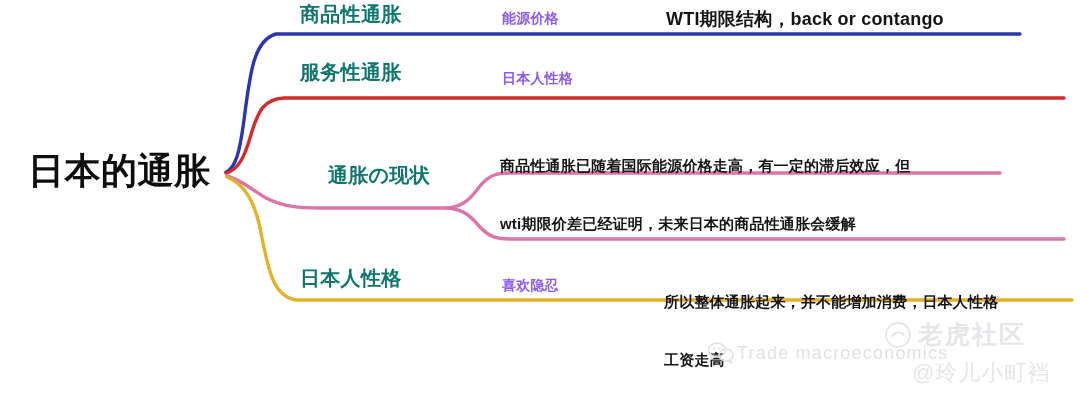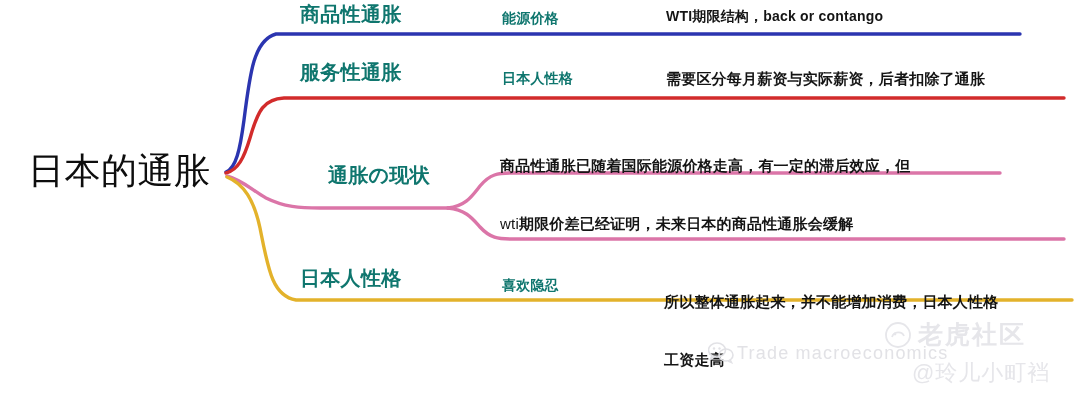--- a/index.html
+++ b/index.html
@@ -29,55 +29,55 @@
   }
   .node {
     position: absolute;
     white-space: pre;
     line-height: 1.28;
   }
   .root-node {
     left: 28px;
     top: 148px;
     font-size: 36px;
-    font-weight: 400;
+    font-weight: 700;
     letter-spacing: 0.5px;
     color: #0d0d0d;
   }
   .lvl2 {
     font-size: 20px;
     font-weight: 700;
     color: #0f766e;
     letter-spacing: 0.3px;
   }
   .lvl3 {
     font-size: 14px;
     font-weight: 700;
-    color: #0f766e;
+    color: #8b5cf6;
     letter-spacing: 0.2px;
   }
   .lvl4 {
     font-size: 15px;
     font-weight: 700;
     color: #141414;
     letter-spacing: 0.2px;
   }
   .lvl4 .em {
-    font-weight: 400;
+    font-weight: 700;
   }
   .n-commodity-label   { left: 300px; top: 2px; }
   .n-service-label     { left: 300px; top: 60px; }
   .n-status-label      { left: 296px; top: 163px; margin-left: 32px; }
   .n-character-label   { left: 300px; top: 266px; }
 
   .n-energy-price      { left: 502px; top: 10px; }
   .n-wage-comp         { left: 502px; top: 70px; }
   .n-likes-endure      { left: 502px; top: 277px; }
 
-  .n-wti-term          { left: 666px; top: 8px; font-size: 14px; text-align: right; }
+  .n-wti-term          { left: 666px; top: 8px; font-size: 18px; text-align: right; }
   .n-wage-distinction  { left: 666px; top: 69px; font-size: 15px; }
   .n-commodity-detail  { left: 500px; top: 118px; font-size: 15px; }
   .n-service-detail    { left: 500px; top: 198px; font-size: 15px; }
   .n-overall-detail    { left: 664px; top: 254px; font-size: 15px; }
 
   #watermark {
     position: absolute;
     left: 700px;
     top: 318px;
     width: 380px;
@@ -143,21 +143,20 @@
   <div class="node lvl2 n-commodity-label">商品性通胀</div>
   <div class="node lvl2 n-service-label">服务性通胀</div>
   <div class="node lvl2 n-status-label">通胀の现状</div>
   <div class="node lvl2 n-character-label">日本人性格</div>
 
   <div class="node lvl3 n-energy-price">能源价格</div>
   <div class="node lvl3 n-wage-comp">日本人性格</div>
   <div class="node lvl3 n-likes-endure">喜欢隐忍</div>
 
   <div class="node lvl4 n-wti-term">WTI期限结构，back or contango</div>
-  <div class="node lvl4 n-wage-distinction">需要区分每月薪资与实际薪资，后者扣除了通胀</div>
 
   <div class="node lvl4 n-commodity-detail">
     <div>商品性通胀已随着国际能源价格走高，有一定的滞后效应，但</div>
     <div><span class="em">wti</span><span>期限价差已经证明，未来日本的商品性通胀会缓解</span></div>
   </div>
 
 
   <div class="node lvl4 n-overall-detail">
     <div>所以整体通胀起来，并不能增加消费，日本人性格</div>
     <div>工资走高</div>

